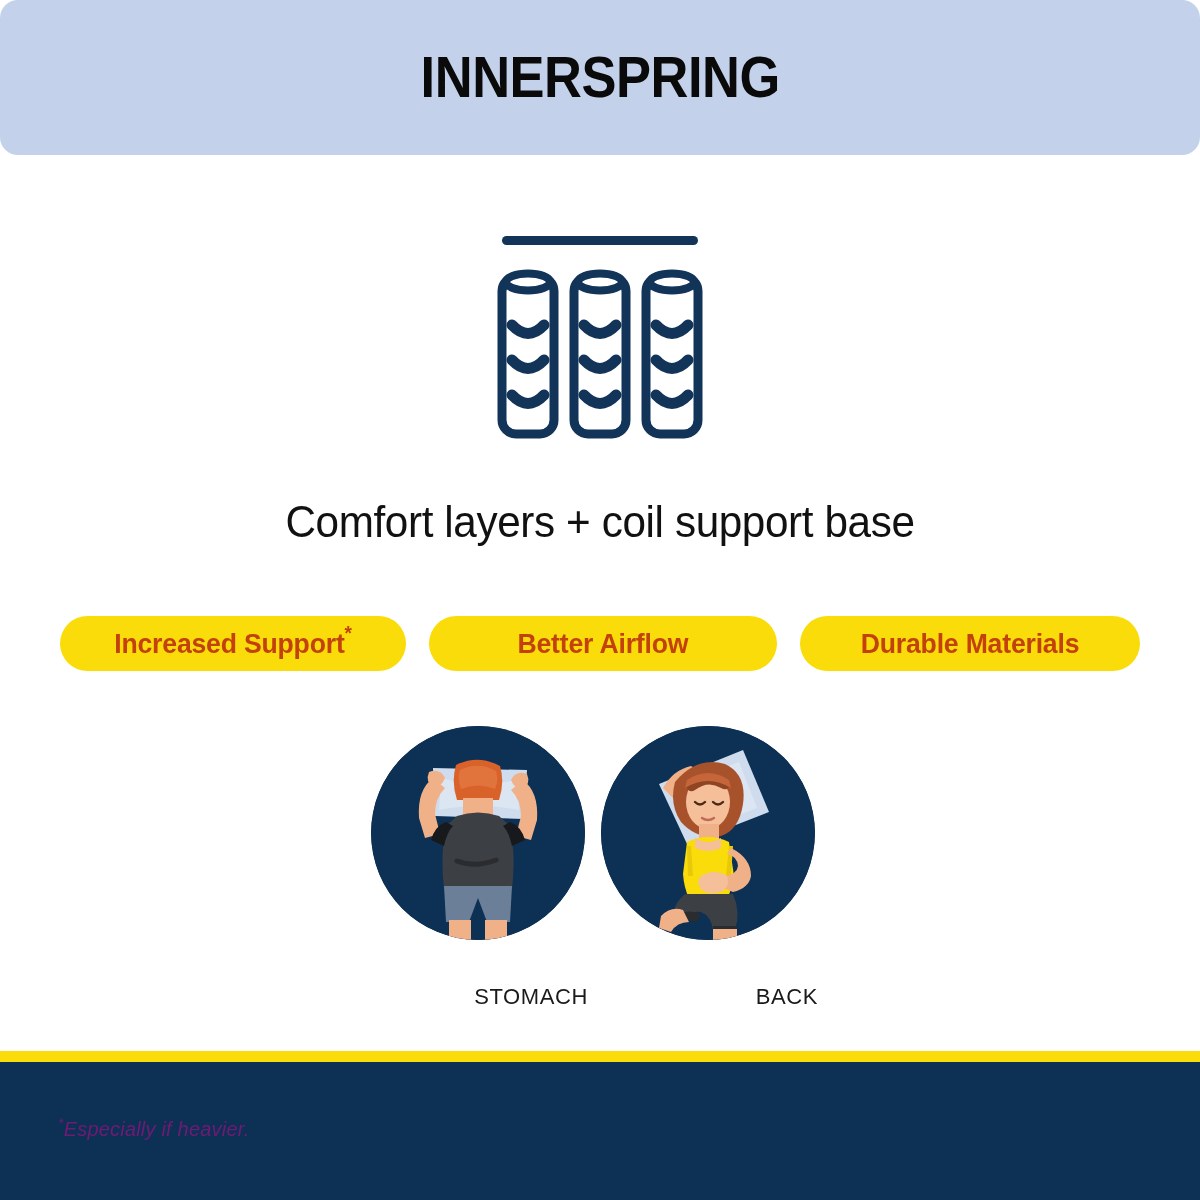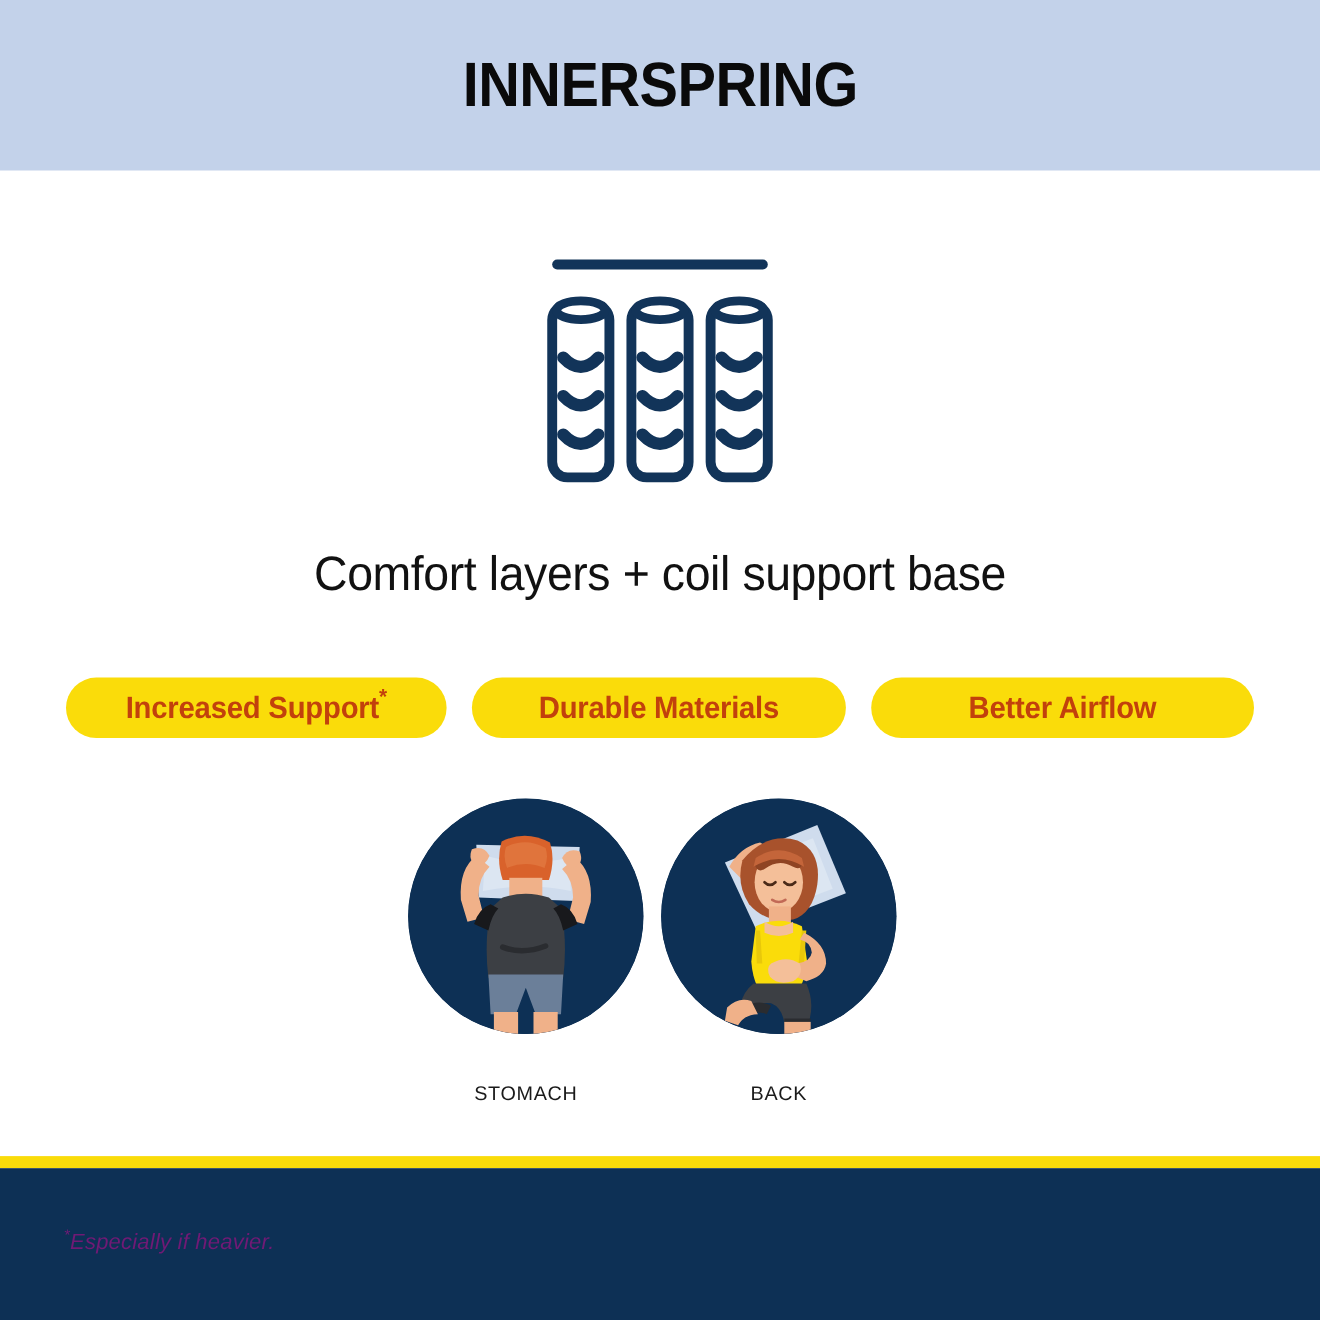--- a/index.html
+++ b/index.html
@@ -27,20 +27,21 @@
   .header-band {
     position: absolute;
     left: 0;
     top: 0;
     width: 1200px;
     height: 155px;
     background: #c3d2ea;
     display: flex;
     align-items: center;
     justify-content: center;
+    border-radius: 18px;
   }
   .header-title {
     font-family: "Liberation Sans", sans-serif;
     font-weight: bold;
     font-size: 57px;
     letter-spacing: -0.5px;
     color: #0a0a0a;
     transform: scaleX(0.92);
     transform-origin: center;
     line-height: 1;
@@ -132,23 +133,24 @@
     margin: 0 auto;
     border-radius: 50%;
     background: #0d3055;
     overflow: hidden;
     position: relative;
   }
   .pos-label {
     margin-top: 44px;
     font-family: "Liberation Sans", sans-serif;
     font-weight: 400;
-    font-size: 18px;
+    font-size: 22px;
     letter-spacing: 0.6px;
     color: #1a1a1a;
+    text-align: right;
   }
 
   
   .footer-stripe {
     position: absolute;
     left: 0;
     top: 1051px;
     width: 1200px;
     height: 11px;
     background: #fadc0a;
@@ -224,25 +226,25 @@
       </g>
     </svg>
   </div>
 
   <div class="tagline">Comfort layers + coil support base</div>
 
   <div class="pill-row">
     <div class="pill pill-1">
       <span class="pill-label"><span>Increased Support</span><span class="pill-star">*</span></span>
     </div>
+    <div class="pill pill-3">
+      <span class="pill-label"><span>Better Airflow</span><span class="pill-star"></span></span>
+    </div>
     <div class="pill pill-2">
       <span class="pill-label"><span>Durable Materials</span><span class="pill-star"></span></span>
-    </div>
-    <div class="pill pill-3">
-      <span class="pill-label"><span>Better Airflow</span><span class="pill-star"></span></span>
     </div>
   </div>
 
   <div class="positions">
 
     <div class="position position-stomach">
       <div class="circle-wrap">
         <svg viewBox="0 0 214 214" width="214" height="214" xmlns="http://www.w3.org/2000/svg">
           <circle cx="107" cy="107" r="107" fill="#0d3055"></circle>
 

